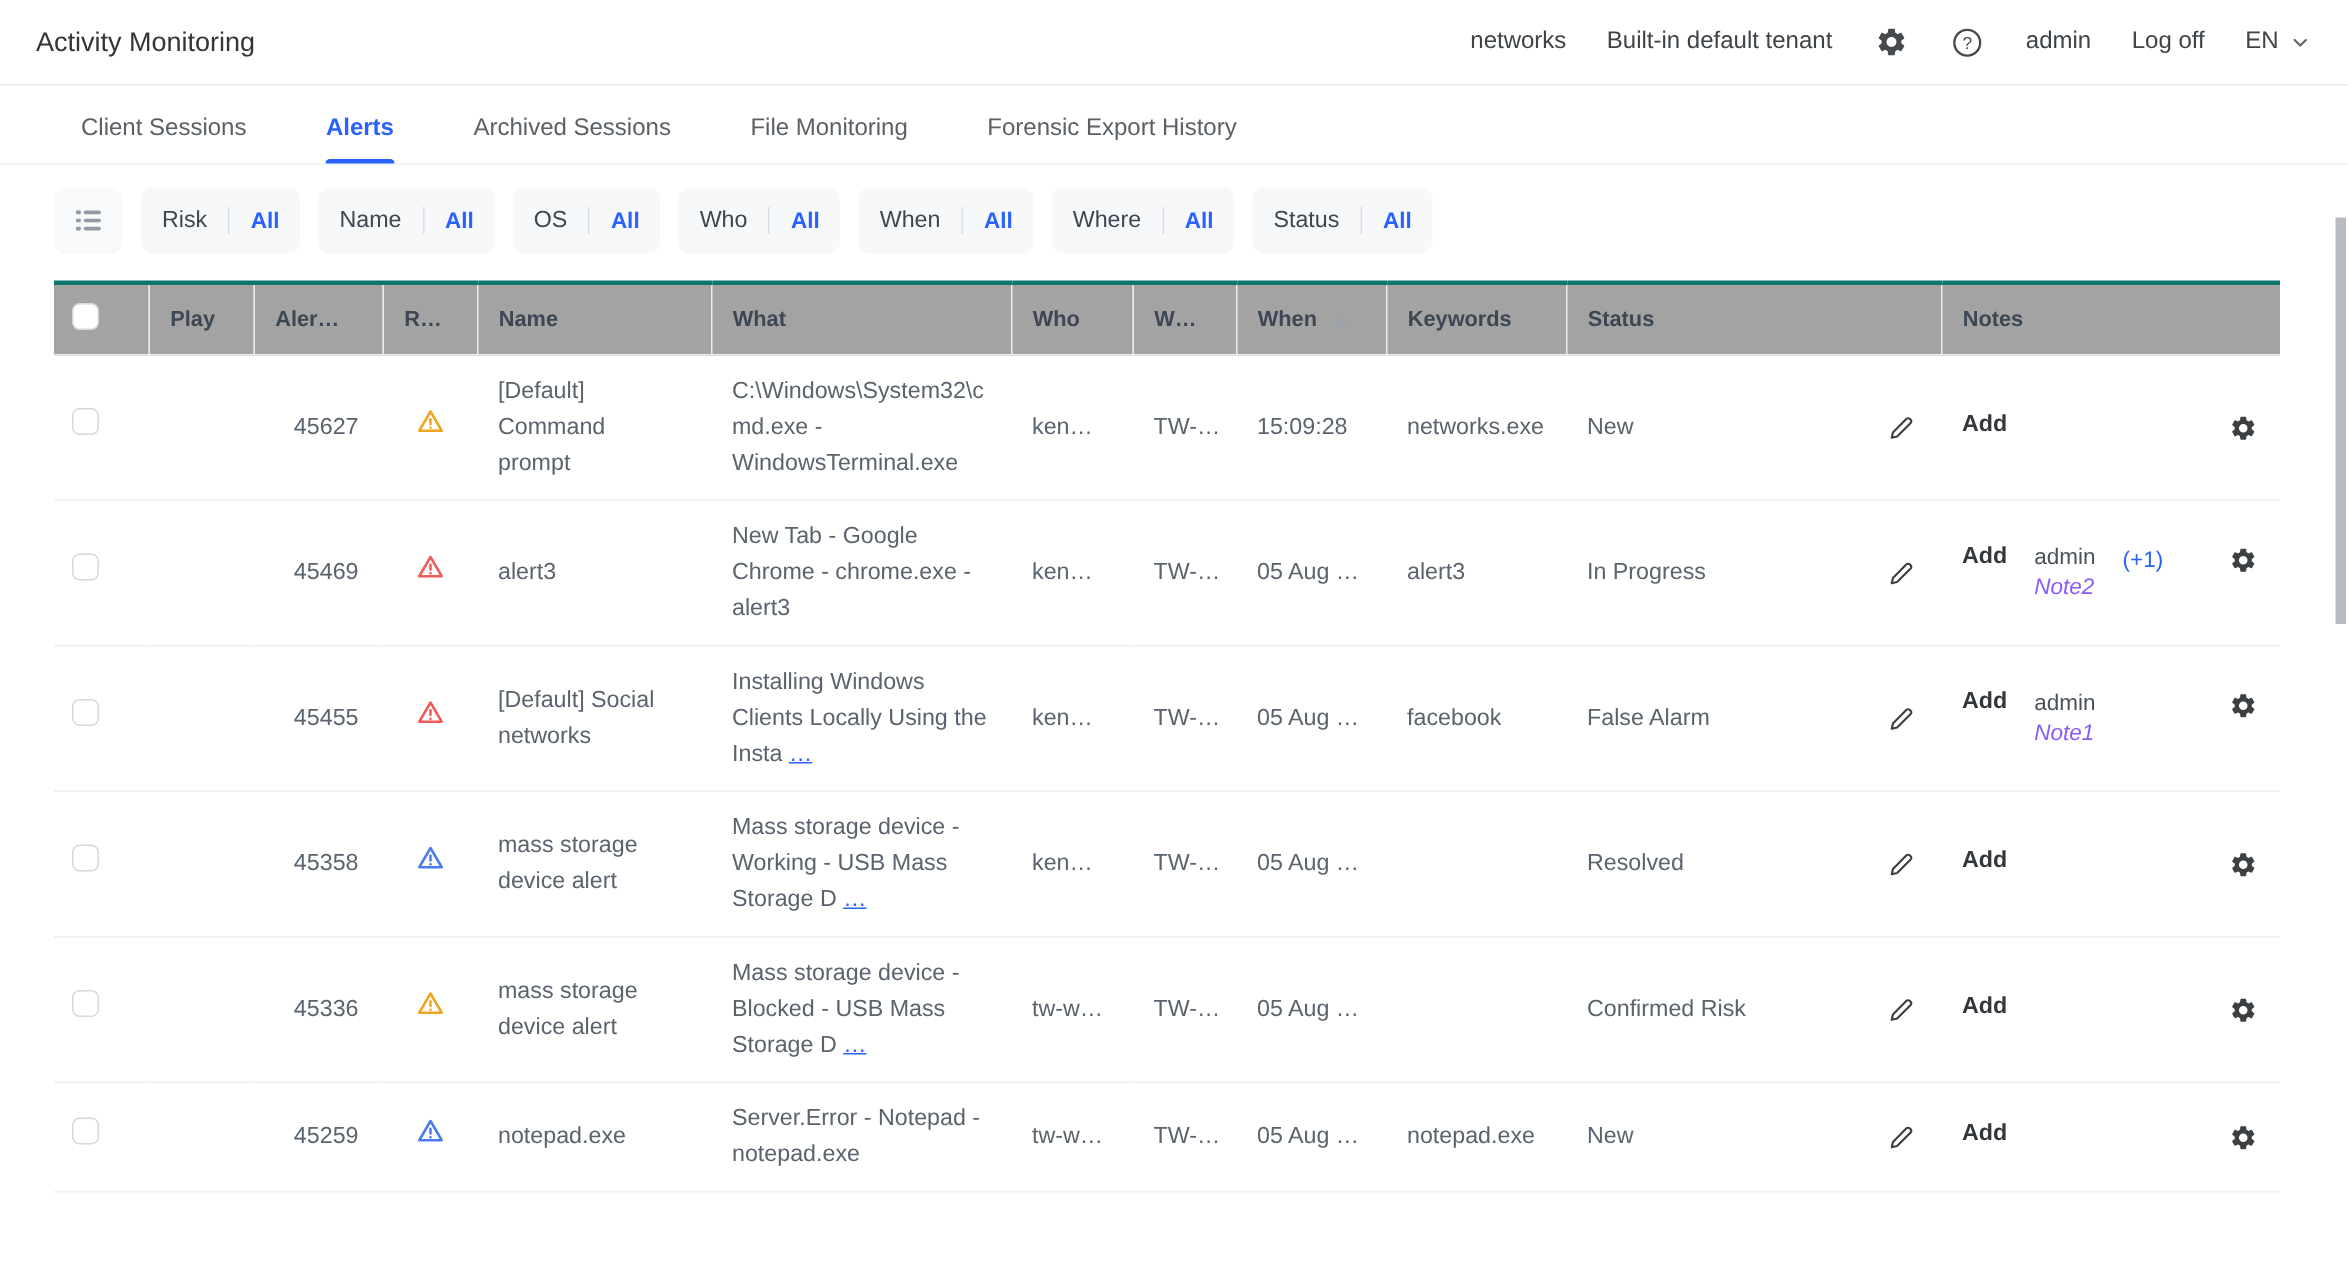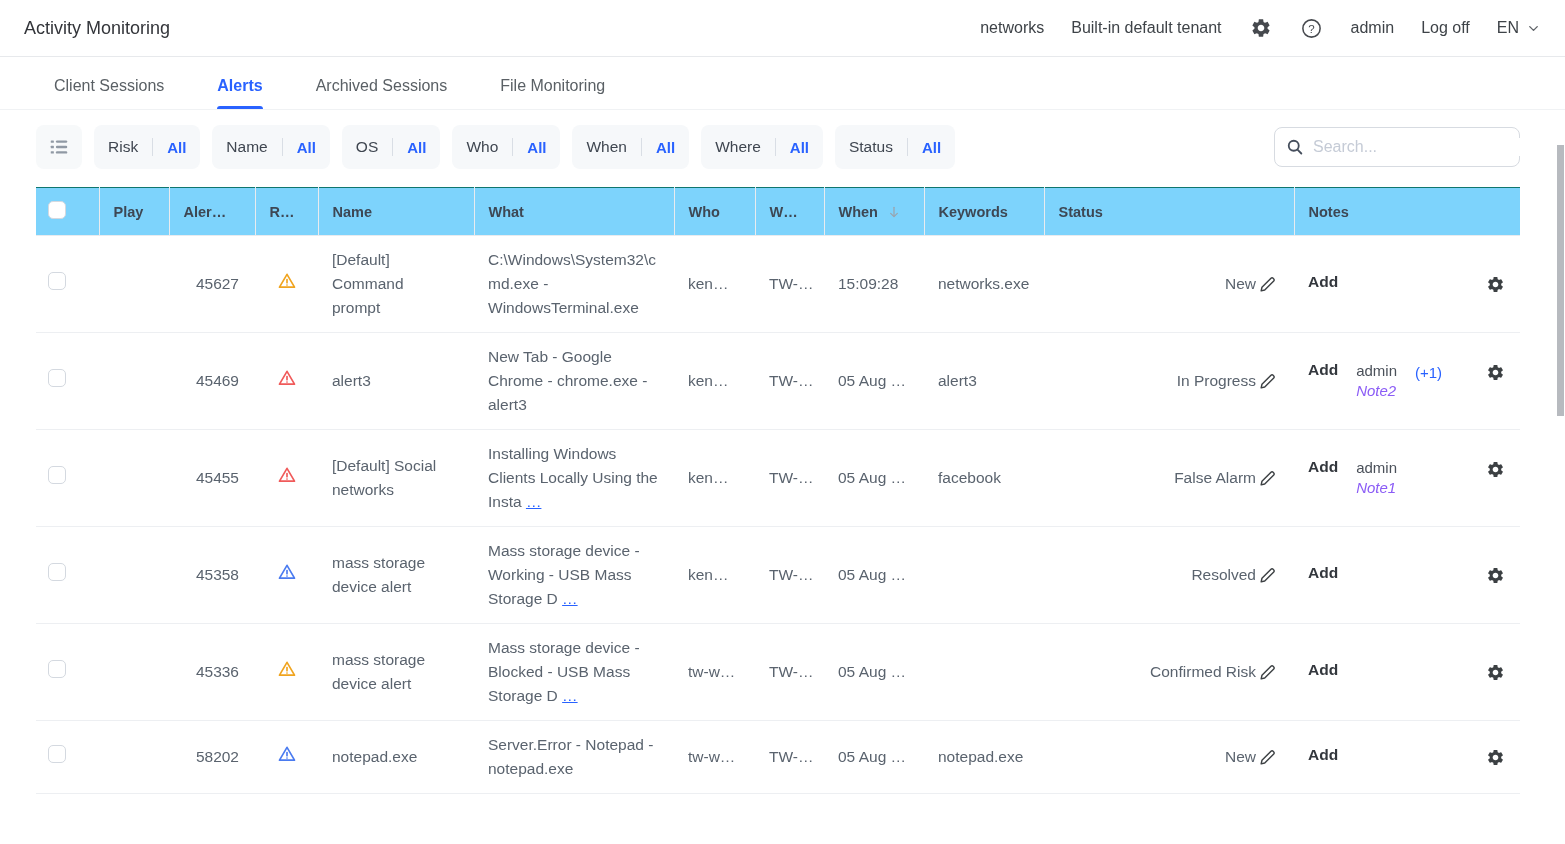--- a/index.html
+++ b/index.html
@@ -34,42 +34,42 @@
   .search-wrap { margin-left:auto; width:246px; height:40px; border:1px solid #d7dbe1;
     border-radius:8px; display:flex; align-items:center; padding:0 10px; }
   .search-wrap svg { color:#454e5c; flex:none; }
   .search-input { border:none; outline:none; flex:1; margin-left:8px; font-size:16px;
     font-family:"Liberation Sans",sans-serif; color:#3f4650; }
   .search-input::placeholder { color:#c5cbd6; }
 
   
   .alerts-table { margin:18px 45px 0 36px; width:1484px; border-collapse:collapse; table-layout:fixed; }
   thead th { height:48px; text-align:left; font-size:14.5px; font-weight:bold; color:#3d4754;
-    border-top:1px solid #0f766e; border-bottom:1px solid #e8ebef; border-right:1px solid #e8ebef;
-    padding:0 0 0 14px; cursor:pointer; background:#7dd3fc; }
+    border-top:3px solid #0f766e; border-bottom:1px solid #e8ebef; border-right:1px solid #e8ebef;
+    padding:0 0 0 14px; cursor:pointer; background:#a3a3a3; }
   thead th:last-child { border-right:none; }
   thead th.col-check { padding-left:12px; }
   .th-flex { display:flex; align-items:center; gap:8px; }
   .sort-icon { color:#9aa2ab; display:flex; }
   tbody td { border-bottom:1px solid #edeff2; vertical-align:middle; font-size:15.5px;
     color:#5a636e; padding:12px 14px 12px 14px; line-height:24px; }
   td.cell-check { padding-left:12px; }
   td.cell-alert-id { text-align:right; padding-right:16px; }
   td.cell-risk { text-align:center; padding-left:0; padding-right:0; }
   td.cell-name { padding-right:28px; }
   td.cell-what { overflow-wrap:anywhere; }
   .more-link { color:#2962ff; text-decoration:underline; cursor:pointer; }
   .checkbox { display:inline-block; width:18px; height:18px; border:1.5px solid #d4d9e0;
     border-radius:5px; background:#fff; cursor:pointer; }
   .risk-icon { display:inline-flex; width:20px; height:20px; }
   .risk-medium { color:#f0a41f; }
   .risk-high   { color:#f05a5a; }
   .risk-low    { color:#4a7bf0; }
 
-  .cell-status-flex { display:flex; align-items:center; justify-content:flex-end; }
+  .cell-status-flex { display:flex; align-items:center; justify-content:space-between;gap:28px; }
   .pencil-btn { background:none; border:none; color:#3c4043; cursor:pointer; width:22px; height:22px;
     display:flex; align-items:center; justify-content:center; margin-right:2px; flex:none; }
   .cell-notes-flex { display:flex; align-items:flex-start; gap:18px; }
   .add-btn { background:none; border:none; font-family:"Liberation Sans",sans-serif;
     font-size:15.5px; font-weight:bold; color:#33373d; cursor:pointer; padding:0; }
   .note-entry { line-height:20px; }
   .note-author { font-size:15px; color:#4b515a; display:block; }
   .note-text { font-size:15px; color:#8b5cf6; font-style:italic; display:block; }
   .note-badge { font-size:15px; color:#2962ff; cursor:pointer; }
   .gear-btn { background:none; border:none; color:#3c4043; cursor:pointer; width:22px; height:22px;
@@ -106,20 +106,21 @@
         </svg>
     </span>
   </div>
 </div>
 
 <div class="tabs">
   <div class="tab">Client Sessions</div>
   <div class="tab active">Alerts</div>
   <div class="tab">Archived Sessions</div>
   <div class="tab">File Monitoring</div>
+  <div class="tab">Forensic Export History</div>
 </div>
 
 <div class="filterbar">
   <button class="view-btn">
     <span style="display:flex;">
       <svg width="22" height="22" viewBox="0 0 24 24" fill="currentColor">
           <rect x="3" y="4.8" width="3.4" height="2.6" rx="0.6"></rect>
           <rect x="8.6" y="4.8" width="12.4" height="2.6" rx="1.3"></rect>
           <rect x="3" y="10.7" width="3.4" height="2.6" rx="0.6"></rect>
           <rect x="8.6" y="10.7" width="12.4" height="2.6" rx="1.3"></rect>
@@ -158,27 +159,20 @@
     <span class="chip-label">Where</span>
     <span class="chip-sep"></span>
     <span class="chip-value">All</span>
   </div>
   <div class="chip">
     <span class="chip-label">Status</span>
     <span class="chip-sep"></span>
     <span class="chip-value">All</span>
   </div>
 
-  <div class="search-wrap">
-    <svg width="20" height="20" viewBox="0 0 24 24" fill="none" stroke="currentColor" stroke-width="2.2" stroke-linecap="round">
-        <circle cx="10.5" cy="10.5" r="6"></circle>
-        <path d="M15 15.2l4.6 4.6"></path>
-      </svg>
-    <input class="search-input" type="text" placeholder="Search..." style="">
-  </div>
 </div>
 
 <table class="alerts-table">
   <colgroup>
     <col style="width:63px">
       <col style="width:70px">
       <col style="width:86px">
       <col style="width:63px">
     <col style="width:156px">
       <col style="width:200px">
@@ -440,21 +434,21 @@
           <svg width="19" height="19" viewBox="0 0 24 24">
                 <path fill="currentColor" fill-rule="evenodd" d="M19.14,12.94c0.04-0.3,0.06-0.61,0.06-0.94c0-0.32-0.02-0.64-0.07-0.94l2.03-1.58c0.18-0.14,0.23-0.41,0.12-0.61l-1.92-3.32c-0.12-0.22-0.37-0.29-0.59-0.22l-2.39,0.96c-0.5-0.38-1.03-0.7-1.62-0.94L14.4,2.81c-0.04-0.24-0.24-0.41-0.48-0.41h-3.84c-0.24,0-0.43,0.17-0.47,0.41L9.25,5.35C8.66,5.59,8.12,5.92,7.63,6.29L5.24,5.33c-0.22-0.08-0.47,0-0.59,0.22L2.74,8.87C2.62,9.08,2.66,9.34,2.86,9.48l2.03,1.58C4.84,11.36,4.8,11.69,4.8,12s0.02,0.64,0.07,0.94l-2.03,1.58c-0.18,0.14-0.23,0.41-0.12,0.61l1.92,3.32c0.12,0.22,0.37,0.29,0.59,0.22l2.39-0.96c0.5,0.38,1.03,0.7,1.62,0.94l0.36,2.54c0.05,0.24,0.24,0.41,0.48,0.41h3.84c0.24,0,0.44-0.17,0.47-0.41l0.36-2.54c0.59-0.24,1.13-0.56,1.62-0.94l2.39,0.96c0.22,0.08,0.47,0,0.59-0.22l1.92-3.32c0.12-0.22,0.07-0.47-0.12-0.61L19.14,12.94z M12,15.6c-1.98,0-3.6-1.62-3.6-3.6s1.62-3.6,3.6-3.6s3.6,1.62,3.6,3.6S13.98,15.6,12,15.6z"></path>
               </svg>
         </button>
       </div>
     </td>
   </tr>
       <tr>
     <td class="cell-check"><span class="checkbox"></span></td>
     <td class="cell-play"></td>
-    <td class="cell-alert-id">58202</td>
+    <td class="cell-alert-id">45259</td>
     <td class="cell-risk">
       <span class="risk-icon risk-low">
         <svg width="20" height="20" viewBox="0 0 24 24" fill="none" stroke="currentColor" stroke-width="2" stroke-linecap="round" stroke-linejoin="round">
               <path d="M12 4 L21 19.4 H3 Z"></path>
               <path d="M12 10.2v3.8"></path>
               <path d="M12 16.9h.01"></path>
             </svg>
       </span>
     </td>
     <td class="cell-name">notepad.exe</td>

